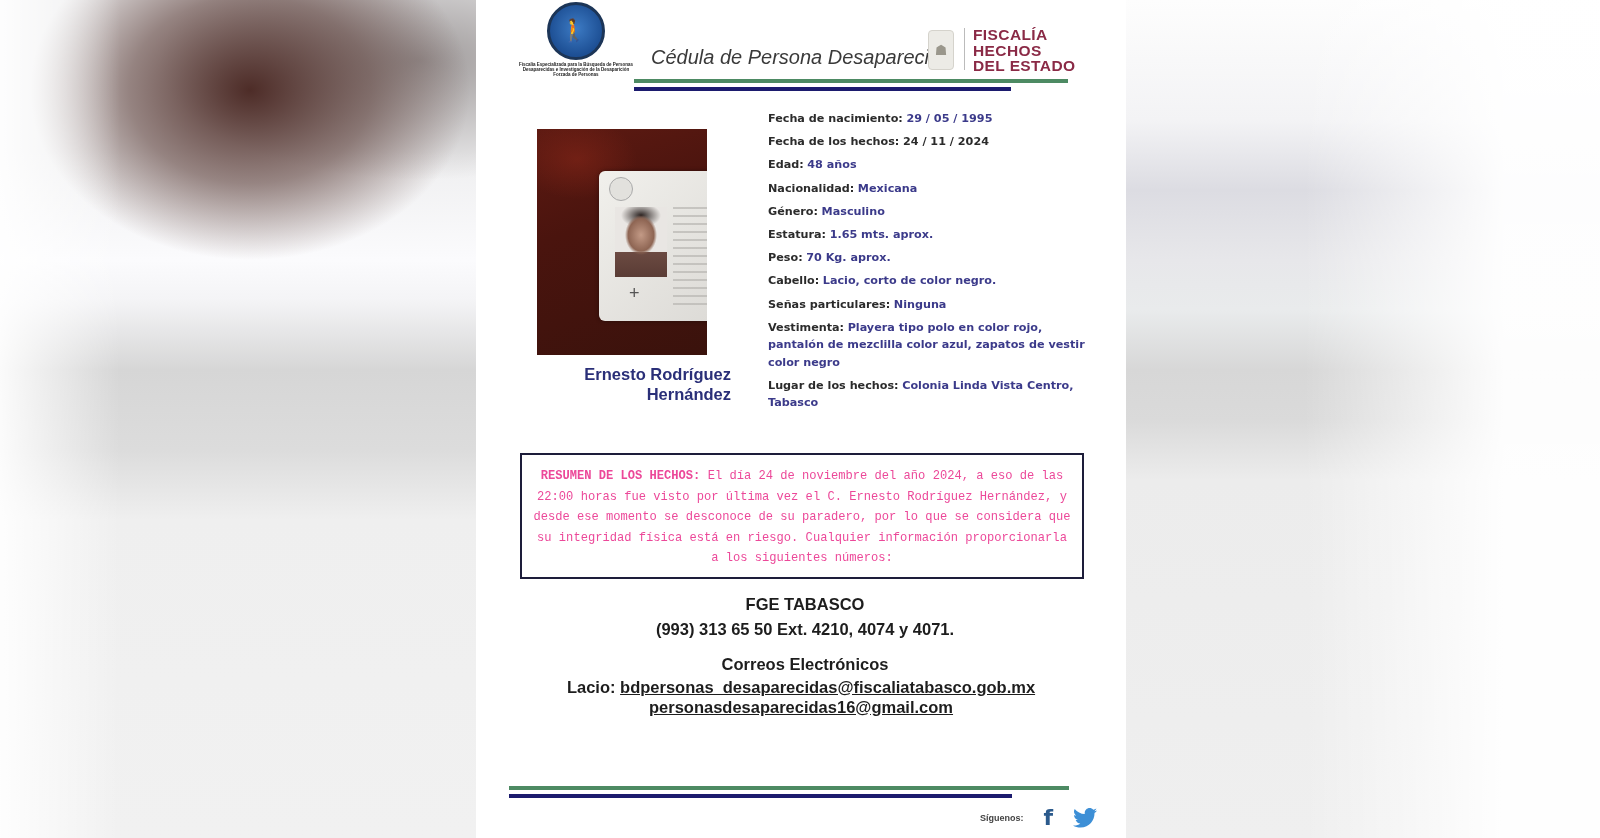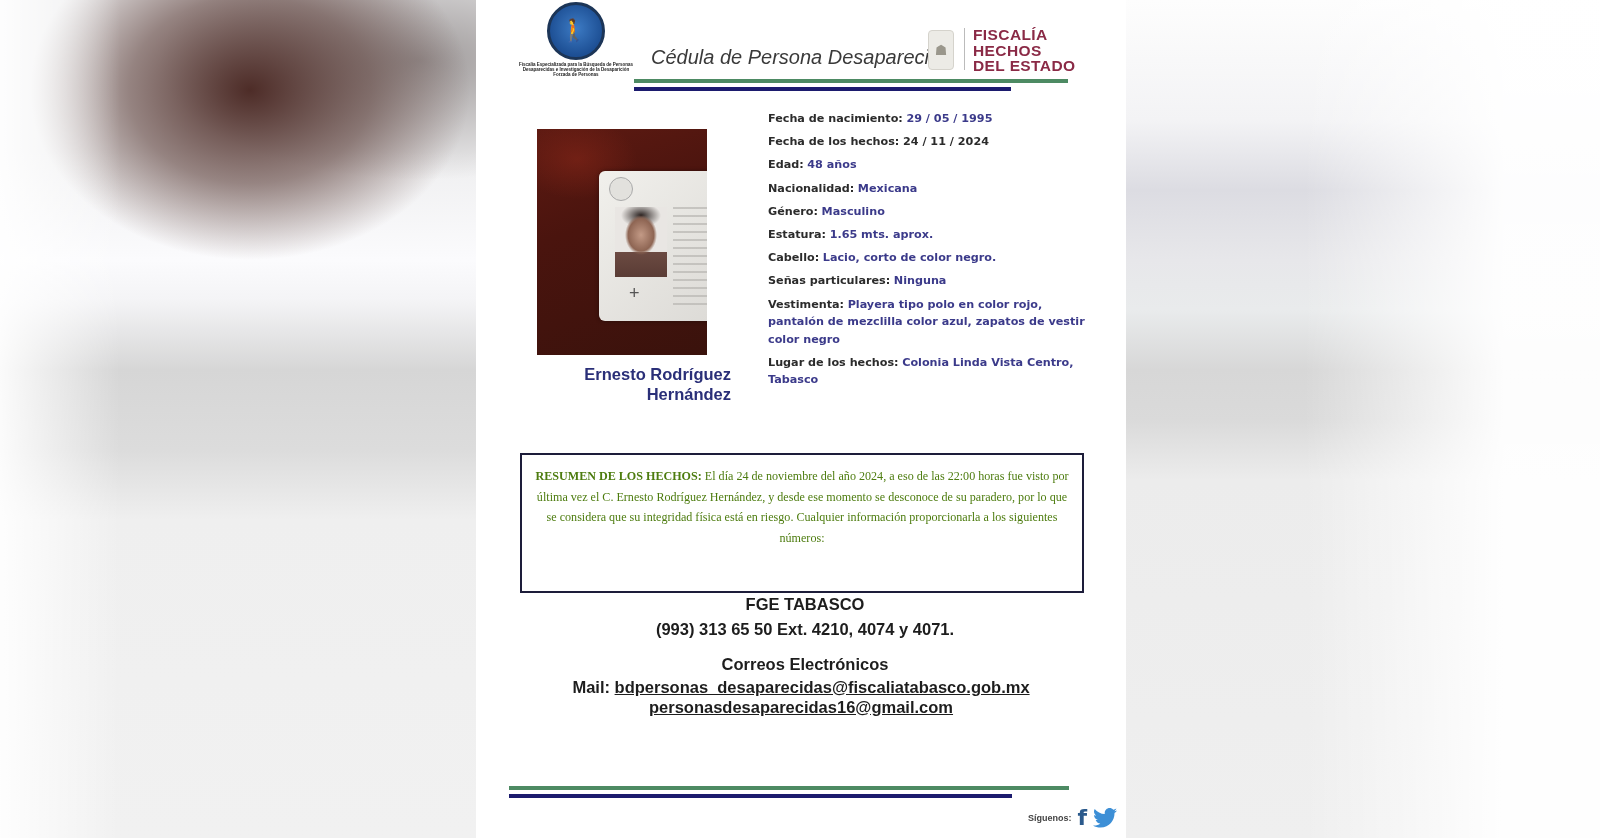--- a/index.html
+++ b/index.html
@@ -107,39 +107,39 @@
   .details {
     position: absolute; left: 292px; top: 110px; width: 330px;
     font-family: "DejaVu Sans", sans-serif; font-size: 11.2px; line-height: 17.5px;
   }
   .detail-row { margin-bottom: 5.7px; }
   .d-label { color: #2b2b2b; font-weight: bold; }
   .d-value { color: #3b3a8a; font-weight: bold; }
 
   
   .summary {
-    position: absolute; left: 44px; top: 453px; width: 564px; height: 140px;
+    position: absolute; left: 44px; top: 453px; width: 564px; height: 126px;
     border: 2px solid #1d1d3a; box-sizing: border-box;
     padding: 11px 10px 0 10px;
-    text-align: center; font-family: Liberation Serif, serif;
-    font-size: 12.1px; line-height: 20.6px; color: #4d7c0f;
+    text-align: center; font-family: Liberation Mono, monospace;
+    font-size: 12.1px; line-height: 20.6px; color: #ec4899;
   }
   .summary-label { font-weight: bold; }
 
   
   .contact {
     position: absolute; left: 0; top: 592px; width: 650px; text-align: center;
     color: #1d1d1d; font-weight: bold;
   }
   .c-line { font-size: 16.5px; line-height: 24.5px; padding-left: 8px; }
   .c-mail { font-size: 16.5px; line-height: 20px; }
   .link { text-decoration: underline; color: #1d1d1d; }
 
   .follow {
-    position: absolute; left: 504px; top: 808px; display: flex; align-items: center; gap: 6px; margin-left: 48px;
+    position: absolute; left: 504px; top: 808px; display: flex; align-items: center; gap: 20px;
   }
   .follow-label { font-size: 9px; color: #444; font-weight: bold; }
   .fb-icon { font-family: "DejaVu Sans", sans-serif; font-weight: bold; font-size: 22px; color: #2b5a8c; line-height: 20px; }
   .tw-icon { width: 24px; height: 20px; }
 </style>
 </head>
 <body>
 
 <div class="bg"></div>
 <div class="bg-left-fade"></div>
@@ -179,37 +179,38 @@
     <div>Hernández</div>
   </div>
 
   <div class="details">
     <div class="detail-row"><span class="d-label">Fecha de nacimiento:</span> <span class="d-value">29 / 05 / 1995</span></div>
     <div class="detail-row"><span class="d-label">Fecha de los hechos:</span> <span class="d-value" style="color:#2b2b2b">24 / 11 / 2024</span></div>
     <div class="detail-row"><span class="d-label">Edad:</span> <span class="d-value">48 años</span></div>
     <div class="detail-row"><span class="d-label">Nacionalidad:</span> <span class="d-value">Mexicana</span></div>
     <div class="detail-row"><span class="d-label">Género:</span> <span class="d-value">Masculino</span></div>
     <div class="detail-row"><span class="d-label">Estatura:</span> <span class="d-value">1.65 mts. aprox.</span></div>
+    <div class="detail-row"><span class="d-label">Peso:</span> <span class="d-value">70 Kg. aprox.</span></div>
     <div class="detail-row"><span class="d-label">Cabello:</span> <span class="d-value">Lacio, corto de color negro.</span></div>
     <div class="detail-row"><span class="d-label">Señas particulares:</span> <span class="d-value">Ninguna</span></div>
     <div class="detail-row" style="line-height:17.5px"><span class="d-label">Vestimenta:</span> <span class="d-value">Playera tipo polo en color rojo, pantalón de mezclilla color azul, zapatos de vestir color negro</span></div>
     <div class="detail-row"><span class="d-label">Lugar de los hechos:</span> <span class="d-value">Colonia Linda Vista Centro, Tabasco</span></div>
   </div>
 
   <div class="summary">
     <span class="summary-label">RESUMEN DE LOS HECHOS:</span>
     <span>El día 24 de noviembre del año 2024, a eso de las 22:00 horas fue visto por última vez el C. Ernesto Rodríguez Hernández, y desde ese momento se desconoce de su paradero, por lo que se considera que su integridad física está en riesgo. Cualquier información proporcionarla a los siguientes números:</span>
   </div>
 
   <div class="contact">
     <div class="c-line">FGE TABASCO</div>
     <div class="c-line">(993) 313 65 50 Ext. 4210, 4074 y 4071.</div>
     <div class="c-line" style="margin-top:11px">Correos Electrónicos</div>
     <div class="c-mail">
-      <span>Mail:</span>
+      <span>Lacio:</span>
       <span class="link">bdpersonas_desaparecidas@fiscaliatabasco.gob.mx</span>
     </div>
     <div class="c-mail">
       <span class="link">personasdesaparecidas16@gmail.com</span>
     </div>
   </div>
 
   <div class="line-green" style="left:33px; top:786px; width:560px;"></div>
   <div class="line-navy" style="left:33px; top:794px; width:503px;"></div>
 

